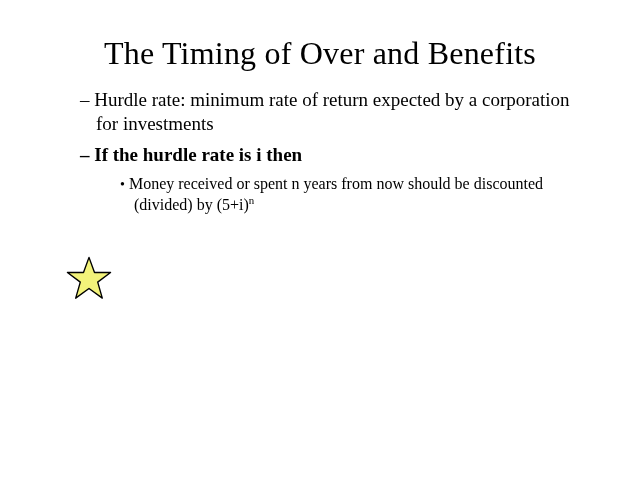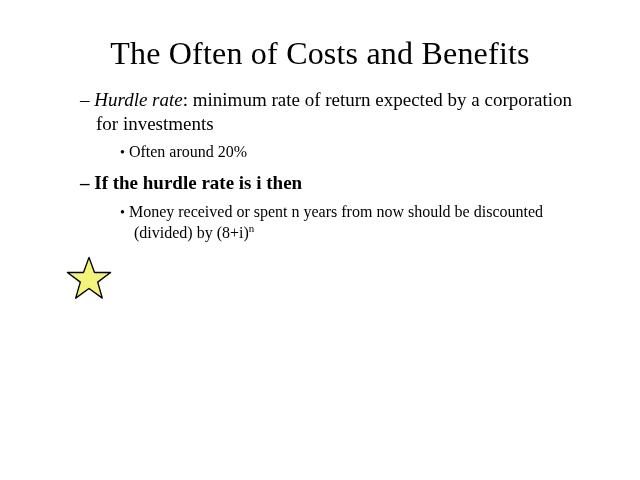--- a/index.html
+++ b/index.html
@@ -60,64 +60,59 @@
     max-width: 470px;
   }
   .lvl3 .dot {
     font-size: 14px;
   }
   .gap-top {
     margin-top: 8px;
     font-weight: bold;
   }
   .ital {
-    font-style: italic;
   }
   sup {
     font-size: 0.68em;
     vertical-align: super;
     line-height: 0;
   }
   .star {
     position: absolute;
     left: 66px;
     top: 184px;
     width: 46px;
     height: 44px;
   }
 </style>
 </head>
 <body>
 
 <div class="slide">
 
-  <h1 class="slide-title">The Often of Costs and Benefits</h1>
+  <h1 class="slide-title">The Timing of Over and Benefits</h1>
 
   <div class="body">
 
     <svg class="star" viewBox="0 0 100 96">
       <polygon points="50,3 62,36 97,36 69,57 79,92 50,71 21,92 31,57 3,36 38,36" fill="#f3f37a" stroke="#000000" stroke-width="3" stroke-linejoin="round"></polygon>
     </svg>
 
 
     <p class="lvl2">
       <span class="dash">–</span>
       <span class="ital">Hurdle rate</span><span>: minimum rate of return expected by a corporation for investments</span>
     </p>
 
-    <p class="lvl3">
-      <span class="dot">•</span>
-      <span>Often around 20%</span>
-    </p>
 
     <p class="lvl2 gap-top">
       <span class="dash">–</span>
       <span>If the hurdle rate is i then</span>
     </p>
 
 
     <p class="lvl3">
       <span class="dot">•</span>
-      <span>Money received or spent n years from now should be discounted (divided) by (8+i)</span><sup>n</sup>
+      <span>Money received or spent n years from now should be discounted (divided) by (5+i)</span><sup>n</sup>
     </p>
 
   </div>
 </div>
 
 </body></html>

